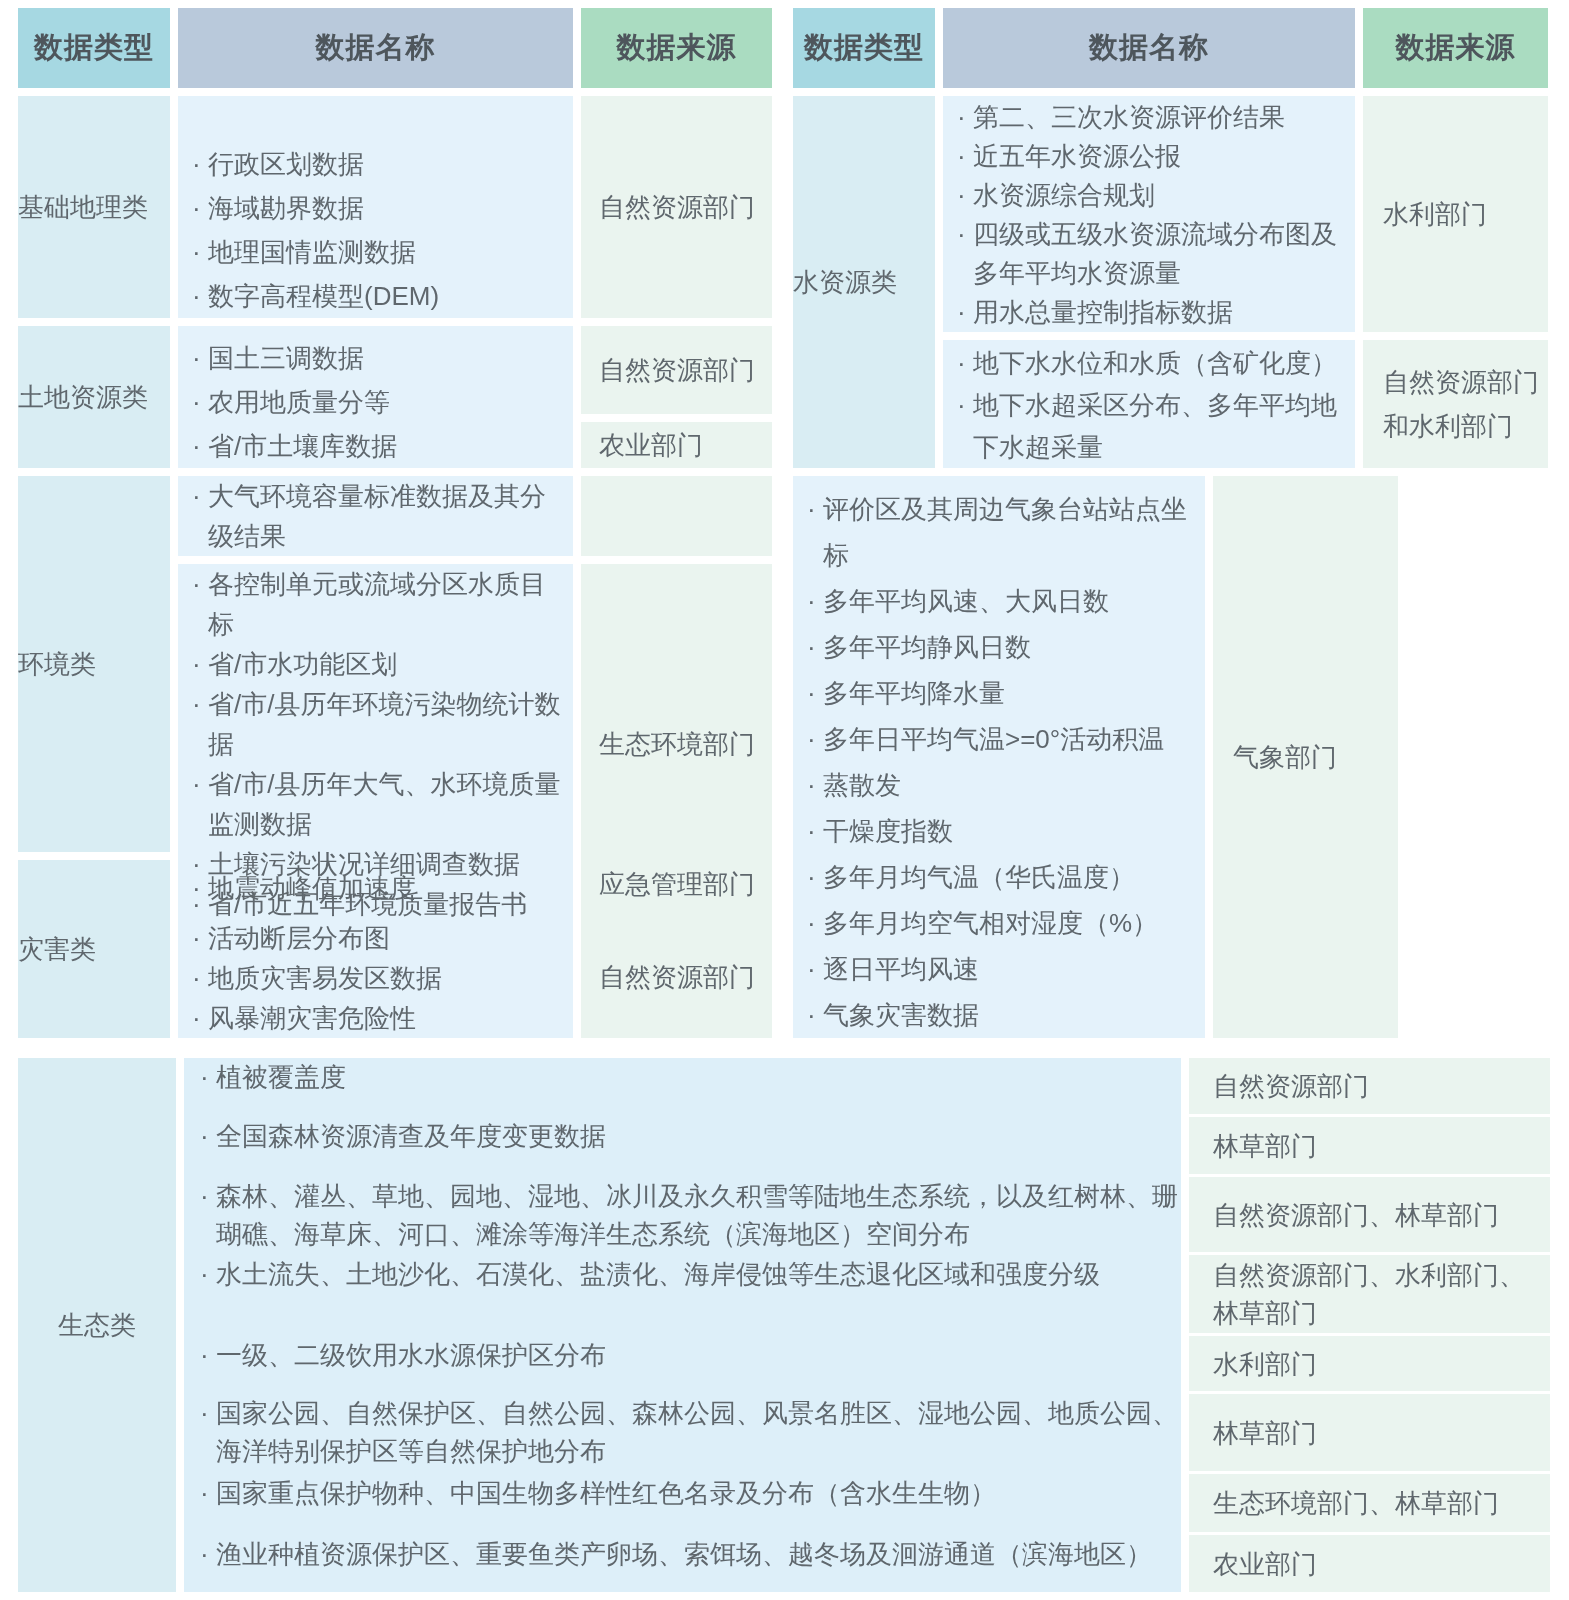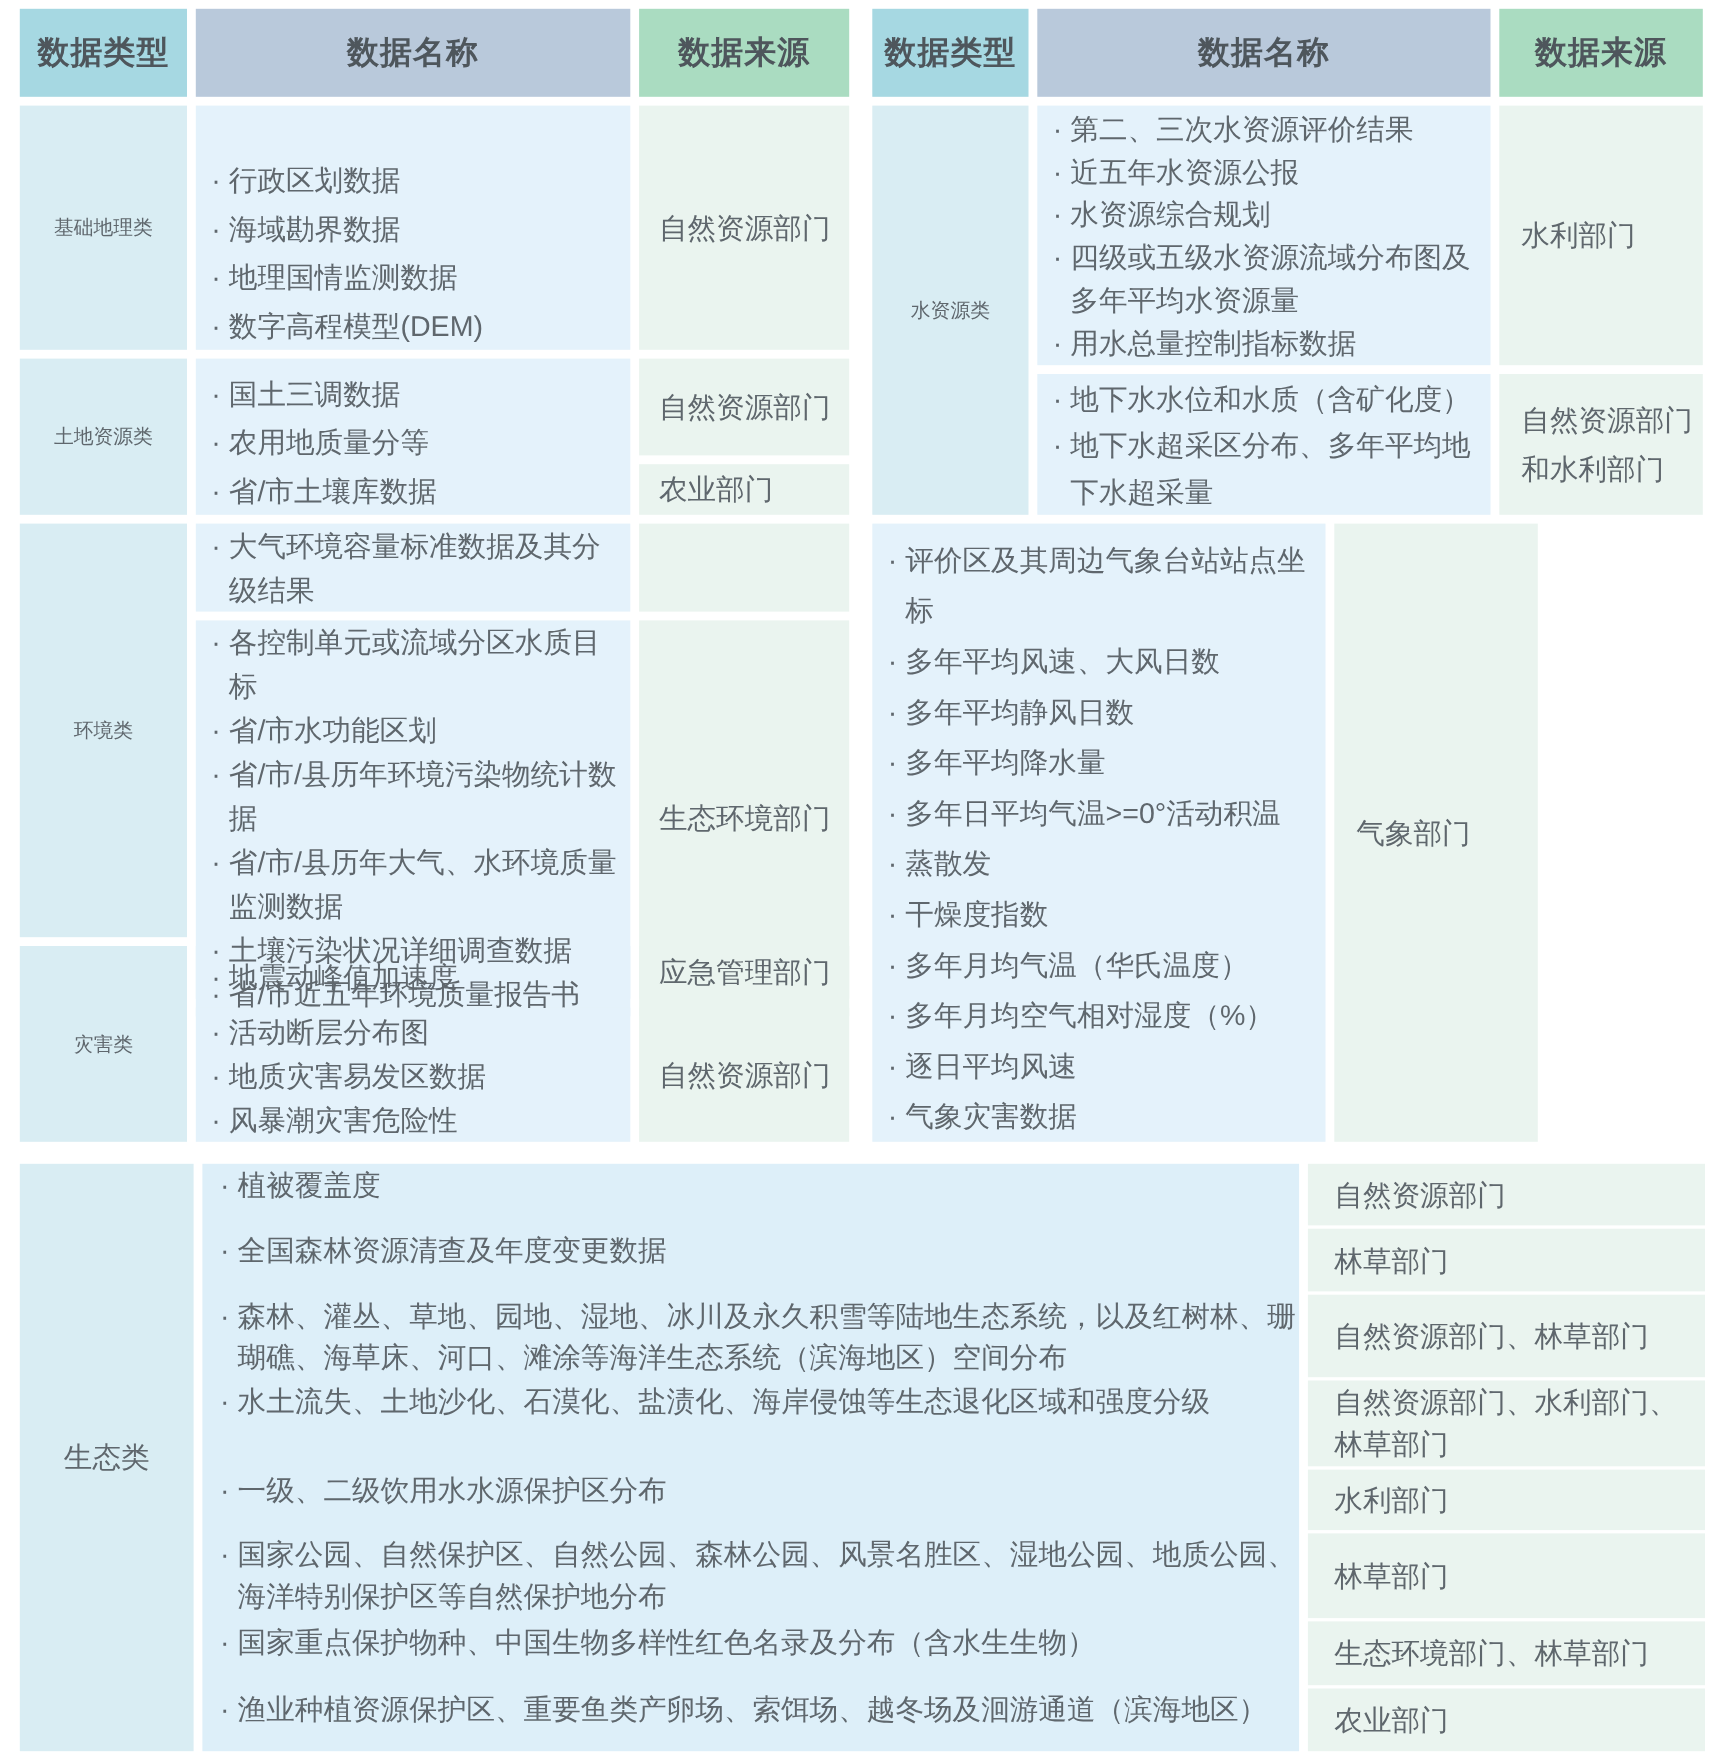--- a/index.html
+++ b/index.html
@@ -35,22 +35,22 @@
   .tbl-right .col-name{width:412px;flex:none}
   .tbl-right .col-src{width:185px;flex:none}
   
   .hrow{height:80px}
   .hcell{align-items:center;justify-content:center;
     font-size:29px;font-weight:700;color:var(--text-head);letter-spacing:1px}
   .h-type{background:var(--head-type)}
   .h-name{background:var(--head-name)}
   .h-src{background:var(--head-source)}
   
-  .type-cell{background:var(--cell-type);align-items:center;justify-content:center;
-    font-size:18px;color:var(--text-body)}
+  .type-cell{background:var(--cell-type);align-items:center;
+    font-size:26px;color:var(--text-body)}
   .name-cell{background:var(--cell-name);flex-direction:column;justify-content:flex-end;
     padding-left:12px;padding-right:2px;font-size:26px}
   .src-cell{background:var(--cell-source);align-items:center;
     padding-left:18px;padding-right:2px;font-size:26px;line-height:40px;white-space:normal}
   .tbl-right .src-cell{padding-left:20px}
   .item{position:relative;padding-left:18px}
   .item::before{content:"\00B7";position:absolute;left:2px;top:0}
   .lh39 .item{line-height:39px}
   .lh40 .item{line-height:40px}
   .lh42 .item{line-height:42px}

